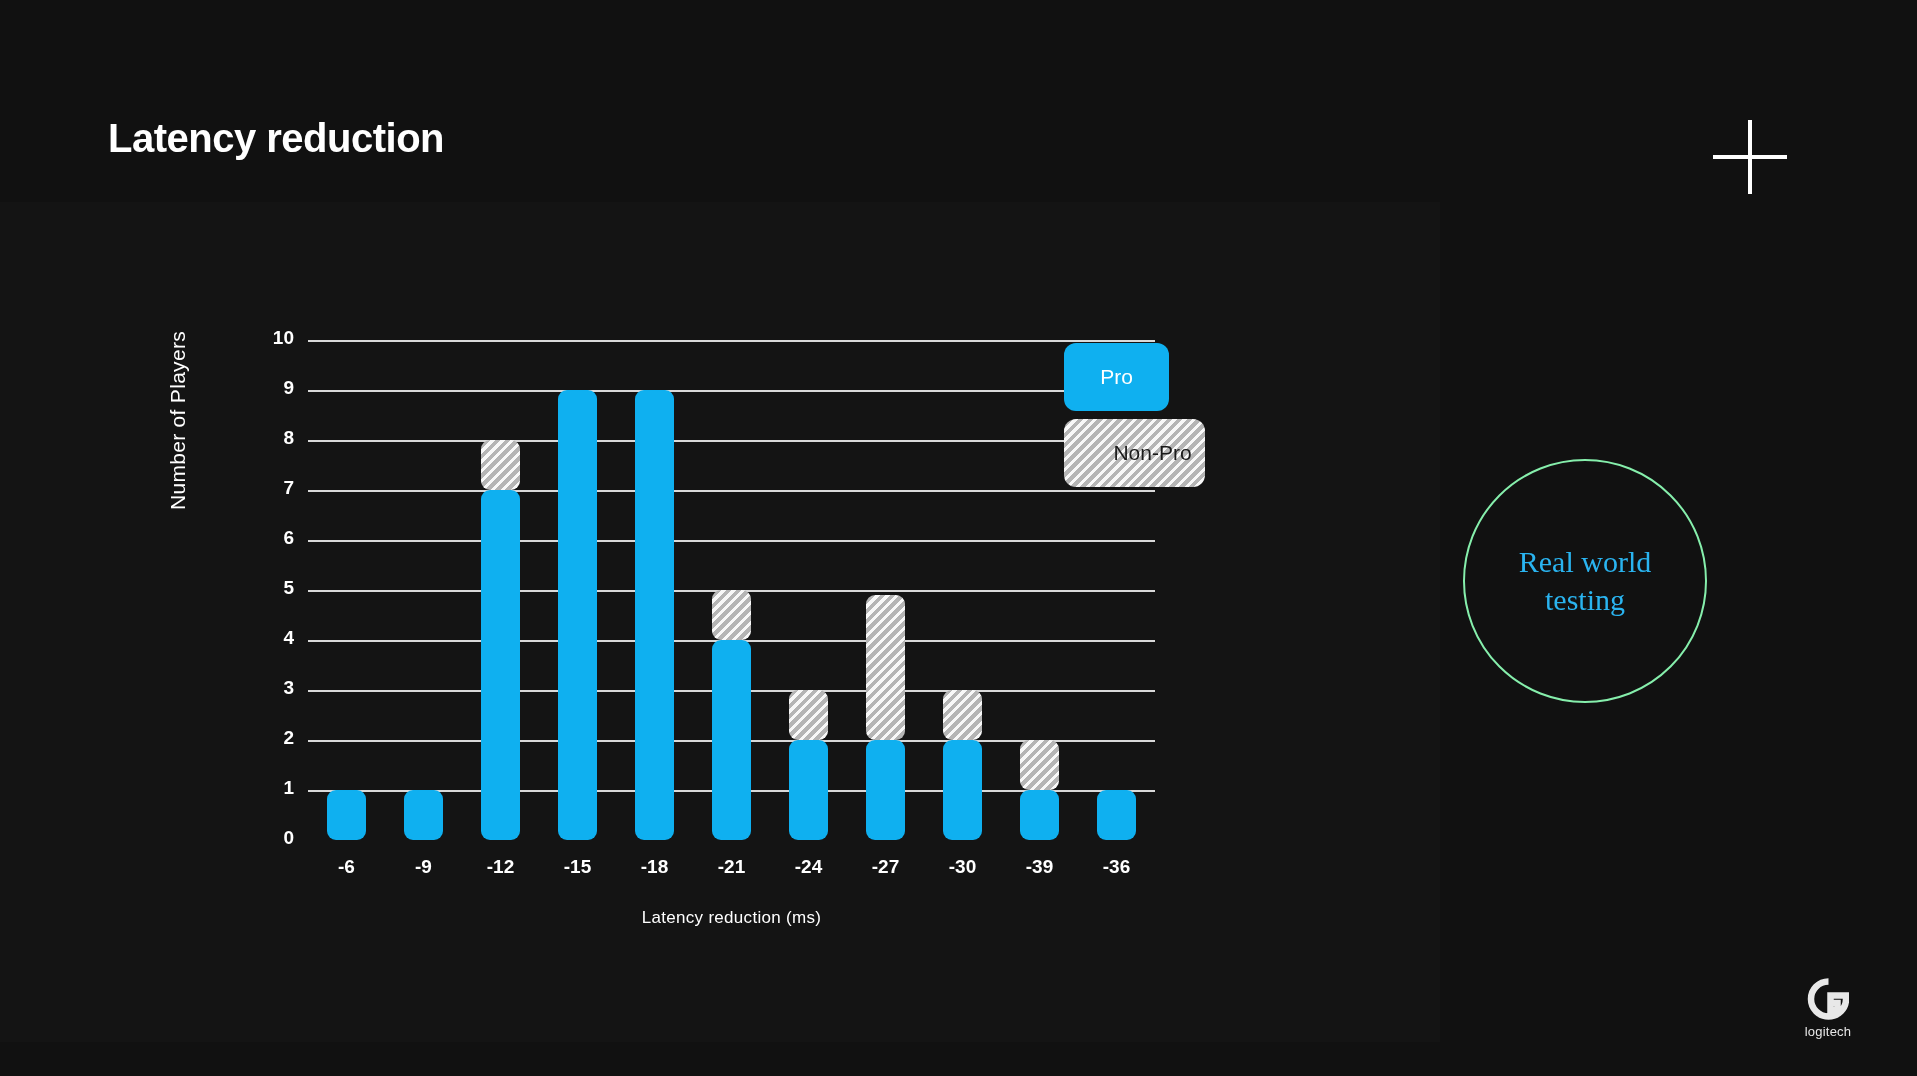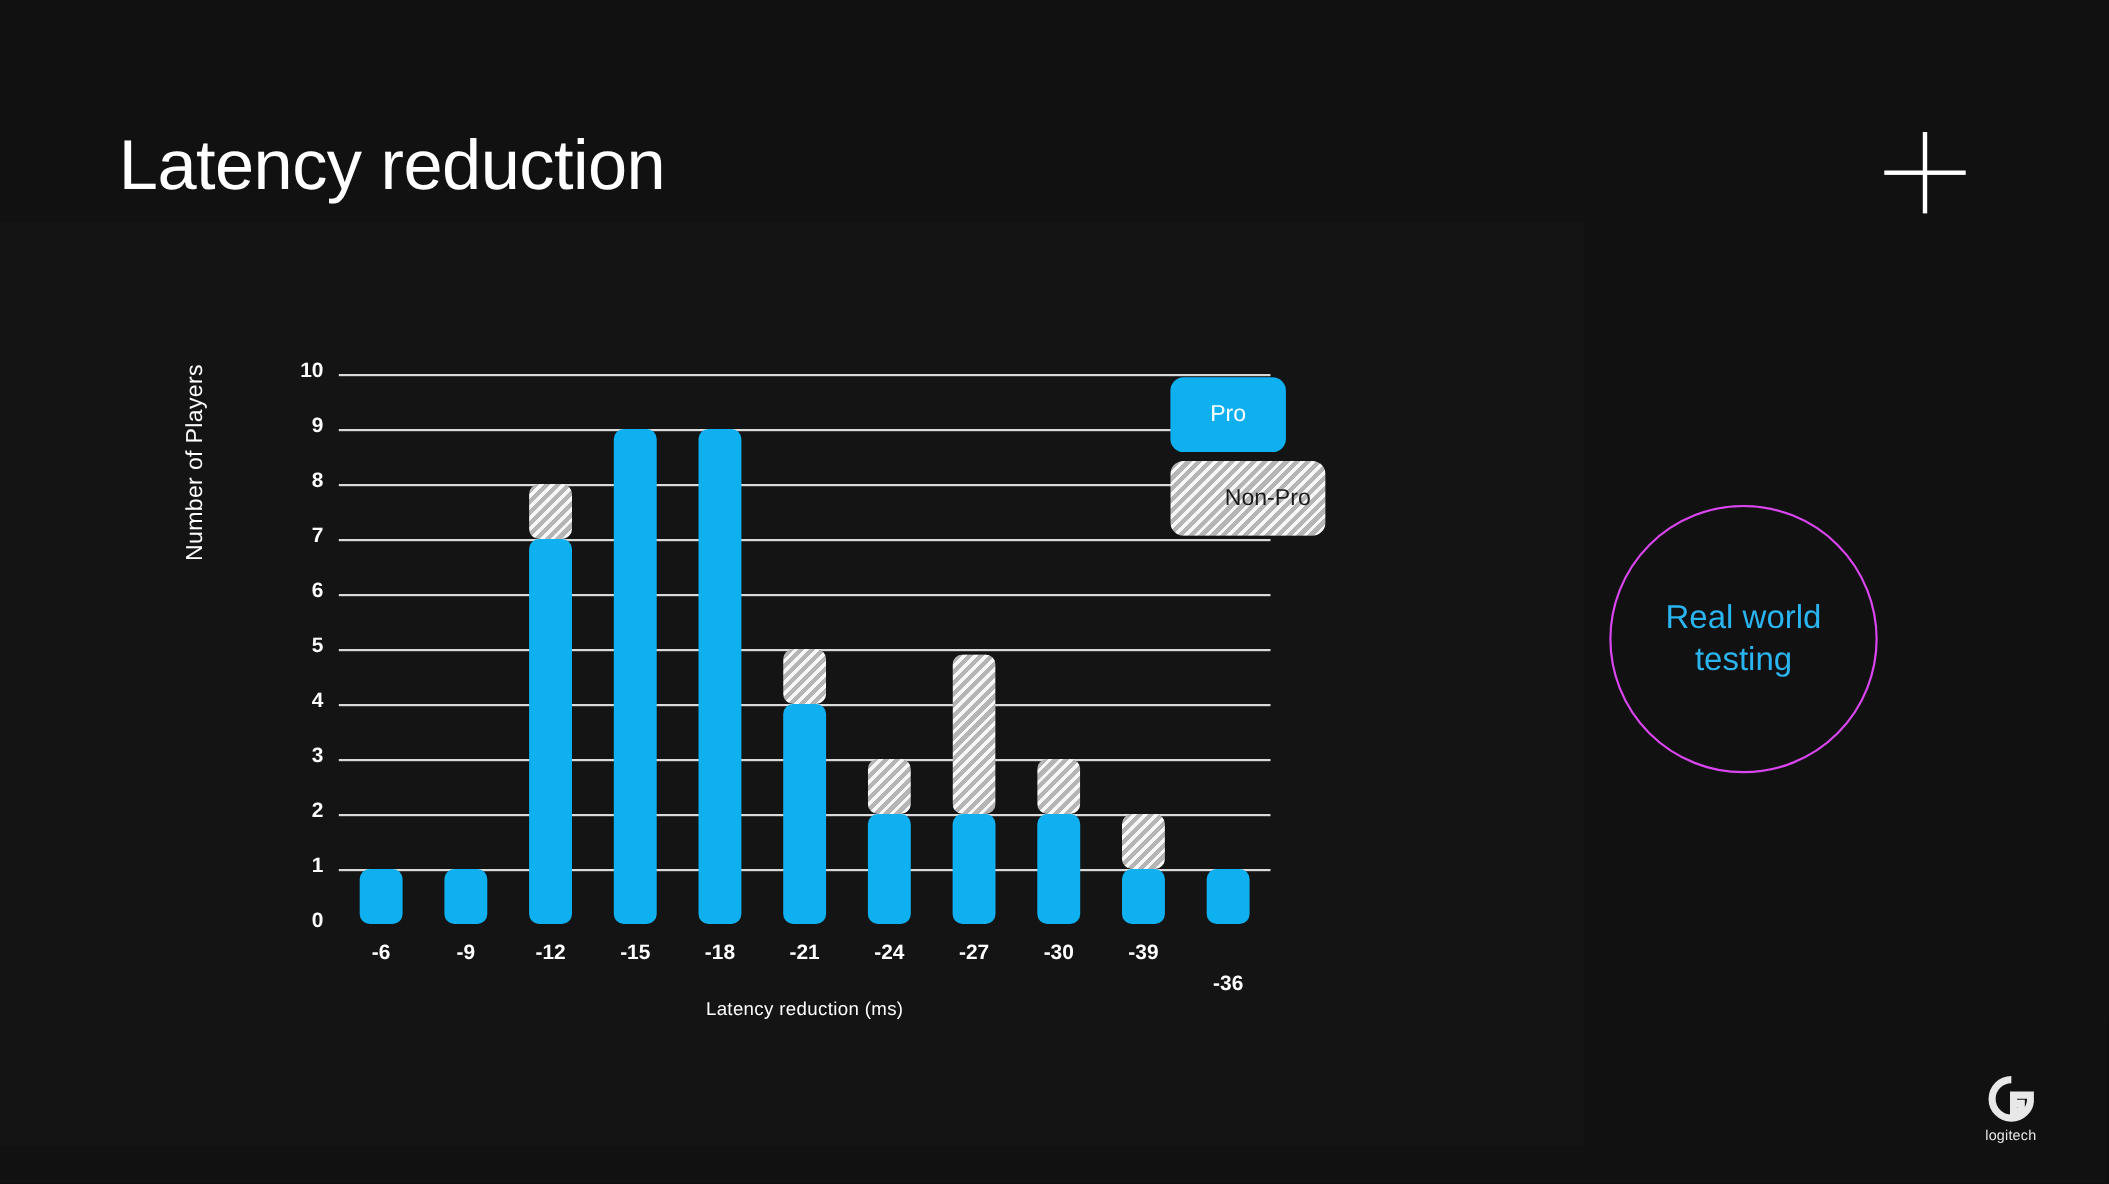--- a/index.html
+++ b/index.html
@@ -29,22 +29,22 @@
     width: 1440px;
     height: 840px;
     background: #141414;
   }
 
   
   #page-title {
     position: absolute;
     left: 108px;
     top: 118px;
-    font-size: 64px;
-    font-weight: normal;
+    font-size: 40px;
+    font-weight: bold;
     color: #ffffff;
     letter-spacing: -0.5px;
     line-height: 1;
   }
 
   
   #plus-icon {
     position: absolute;
     left: 1713px;
     top: 120px;
@@ -210,22 +210,23 @@
     width: 244px;
     height: 244px;
     border: 2px solid #ffffff;
     color: #ffffff;
   }
   #callout-testing {
     left: 1463px;
     top: 459px;
     width: 244px;
     height: 244px;
-    border: 2px solid #d946ef;
+    border: 2px solid #86efac;
     color: #2ab4f0;
+    font-family: Liberation Serif, serif;
   }
   .callout span { display: block; width: 86%; }
 
   
   #logo {
     position: absolute;
     left: 1793px;
     top: 978px;
     width: 70px;
     text-align: center;
@@ -348,21 +349,21 @@
           <div class="xtick" style="left: 0%; width: 9.09091%;">-6</div>
           <div class="xtick" style="left: 9.09091%; width: 9.09091%;">-9</div>
           <div class="xtick" style="left: 18.1818%; width: 9.09091%;">-12</div>
           <div class="xtick" style="left: 27.2727%; width: 9.09091%;">-15</div>
           <div class="xtick" style="left: 36.3636%; width: 9.09091%; text-align: center;">-18</div>
           <div class="xtick" style="left: 45.4545%; width: 9.09091%;">-21</div>
           <div class="xtick" style="left: 54.5455%; width: 9.09091%;">-24</div>
           <div class="xtick" style="left: 63.6364%; width: 9.09091%;">-27</div>
           <div class="xtick" style="left: 72.7273%; width: 9.09091%;">-30</div>
           <div class="xtick" style="left: 81.8182%; width: 9.09091%;">-39</div>
-          <div class="xtick" style="left: 90.9091%; width: 9.09091%; margin-top: 28px;">-36</div>
+          <div class="xtick" style="left: 90.9091%; width: 9.09091%;">-36</div>
         </div>
       <div id="x-axis-title">Latency reduction (ms)</div>
     </div>
   </div>
 
   <div id="legend">
     <div class="legend-item pro">
       <span>Pro</span>
     </div>
     <div class="legend-item nonpro">

